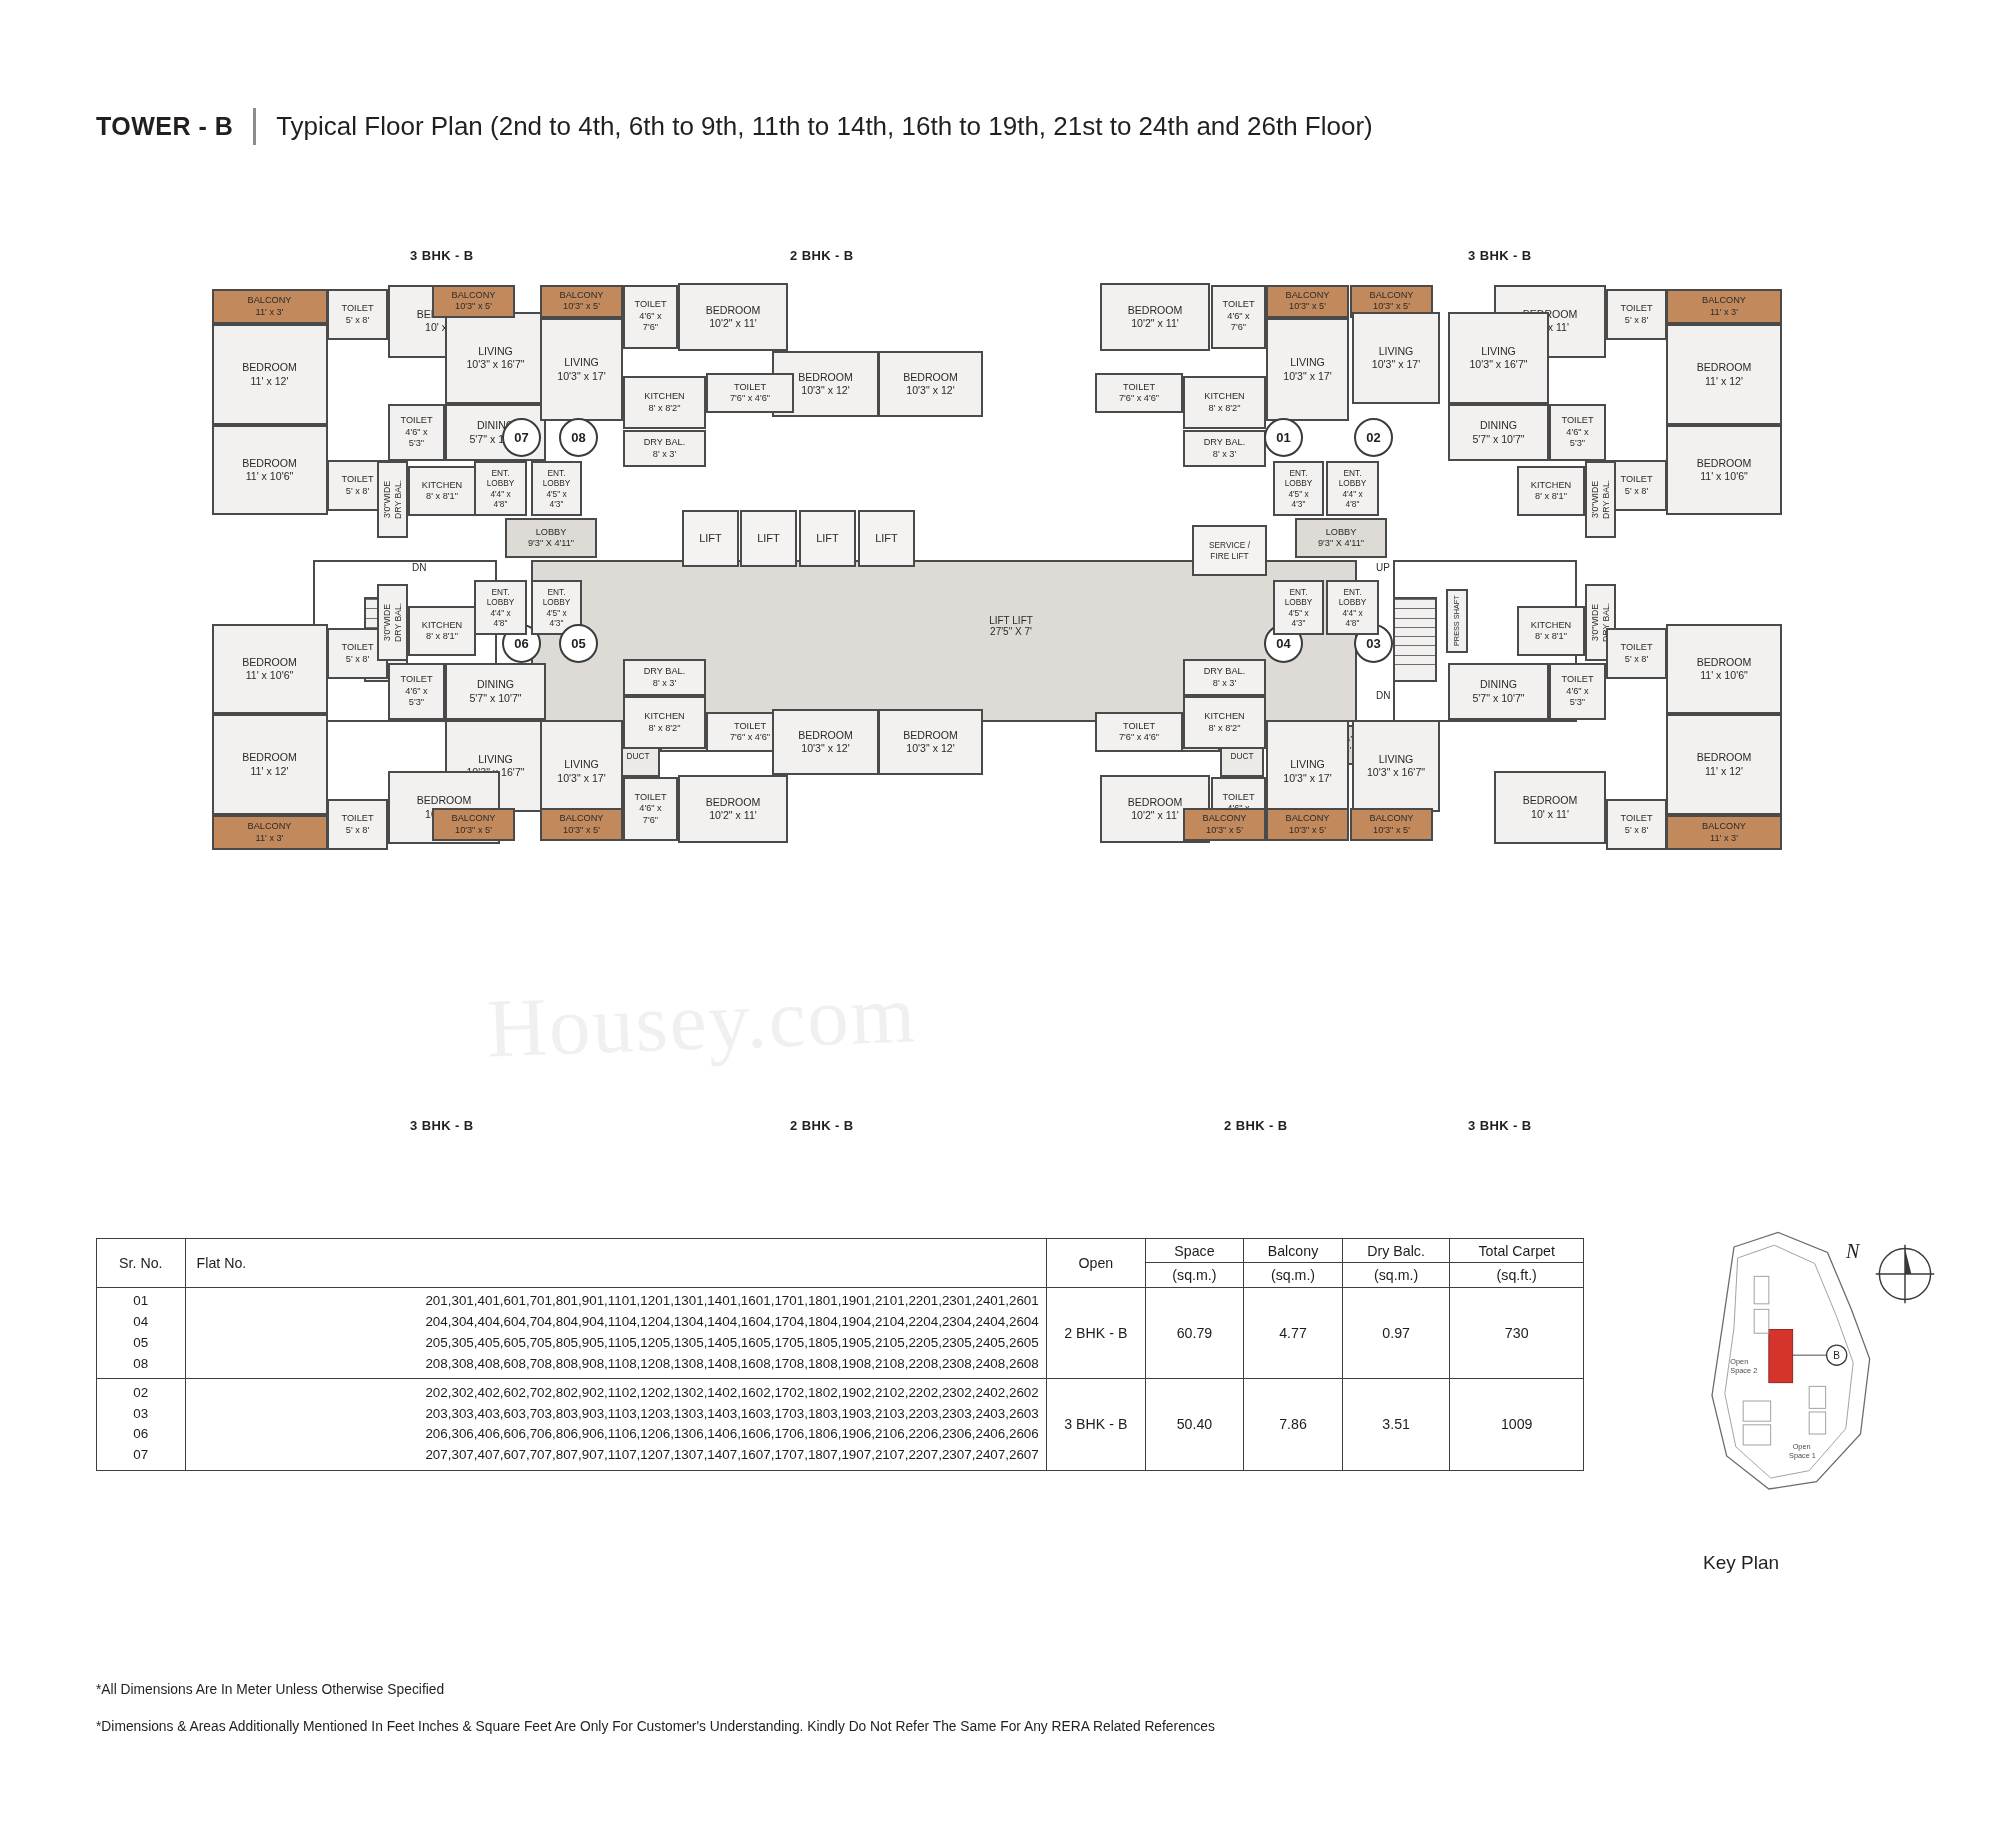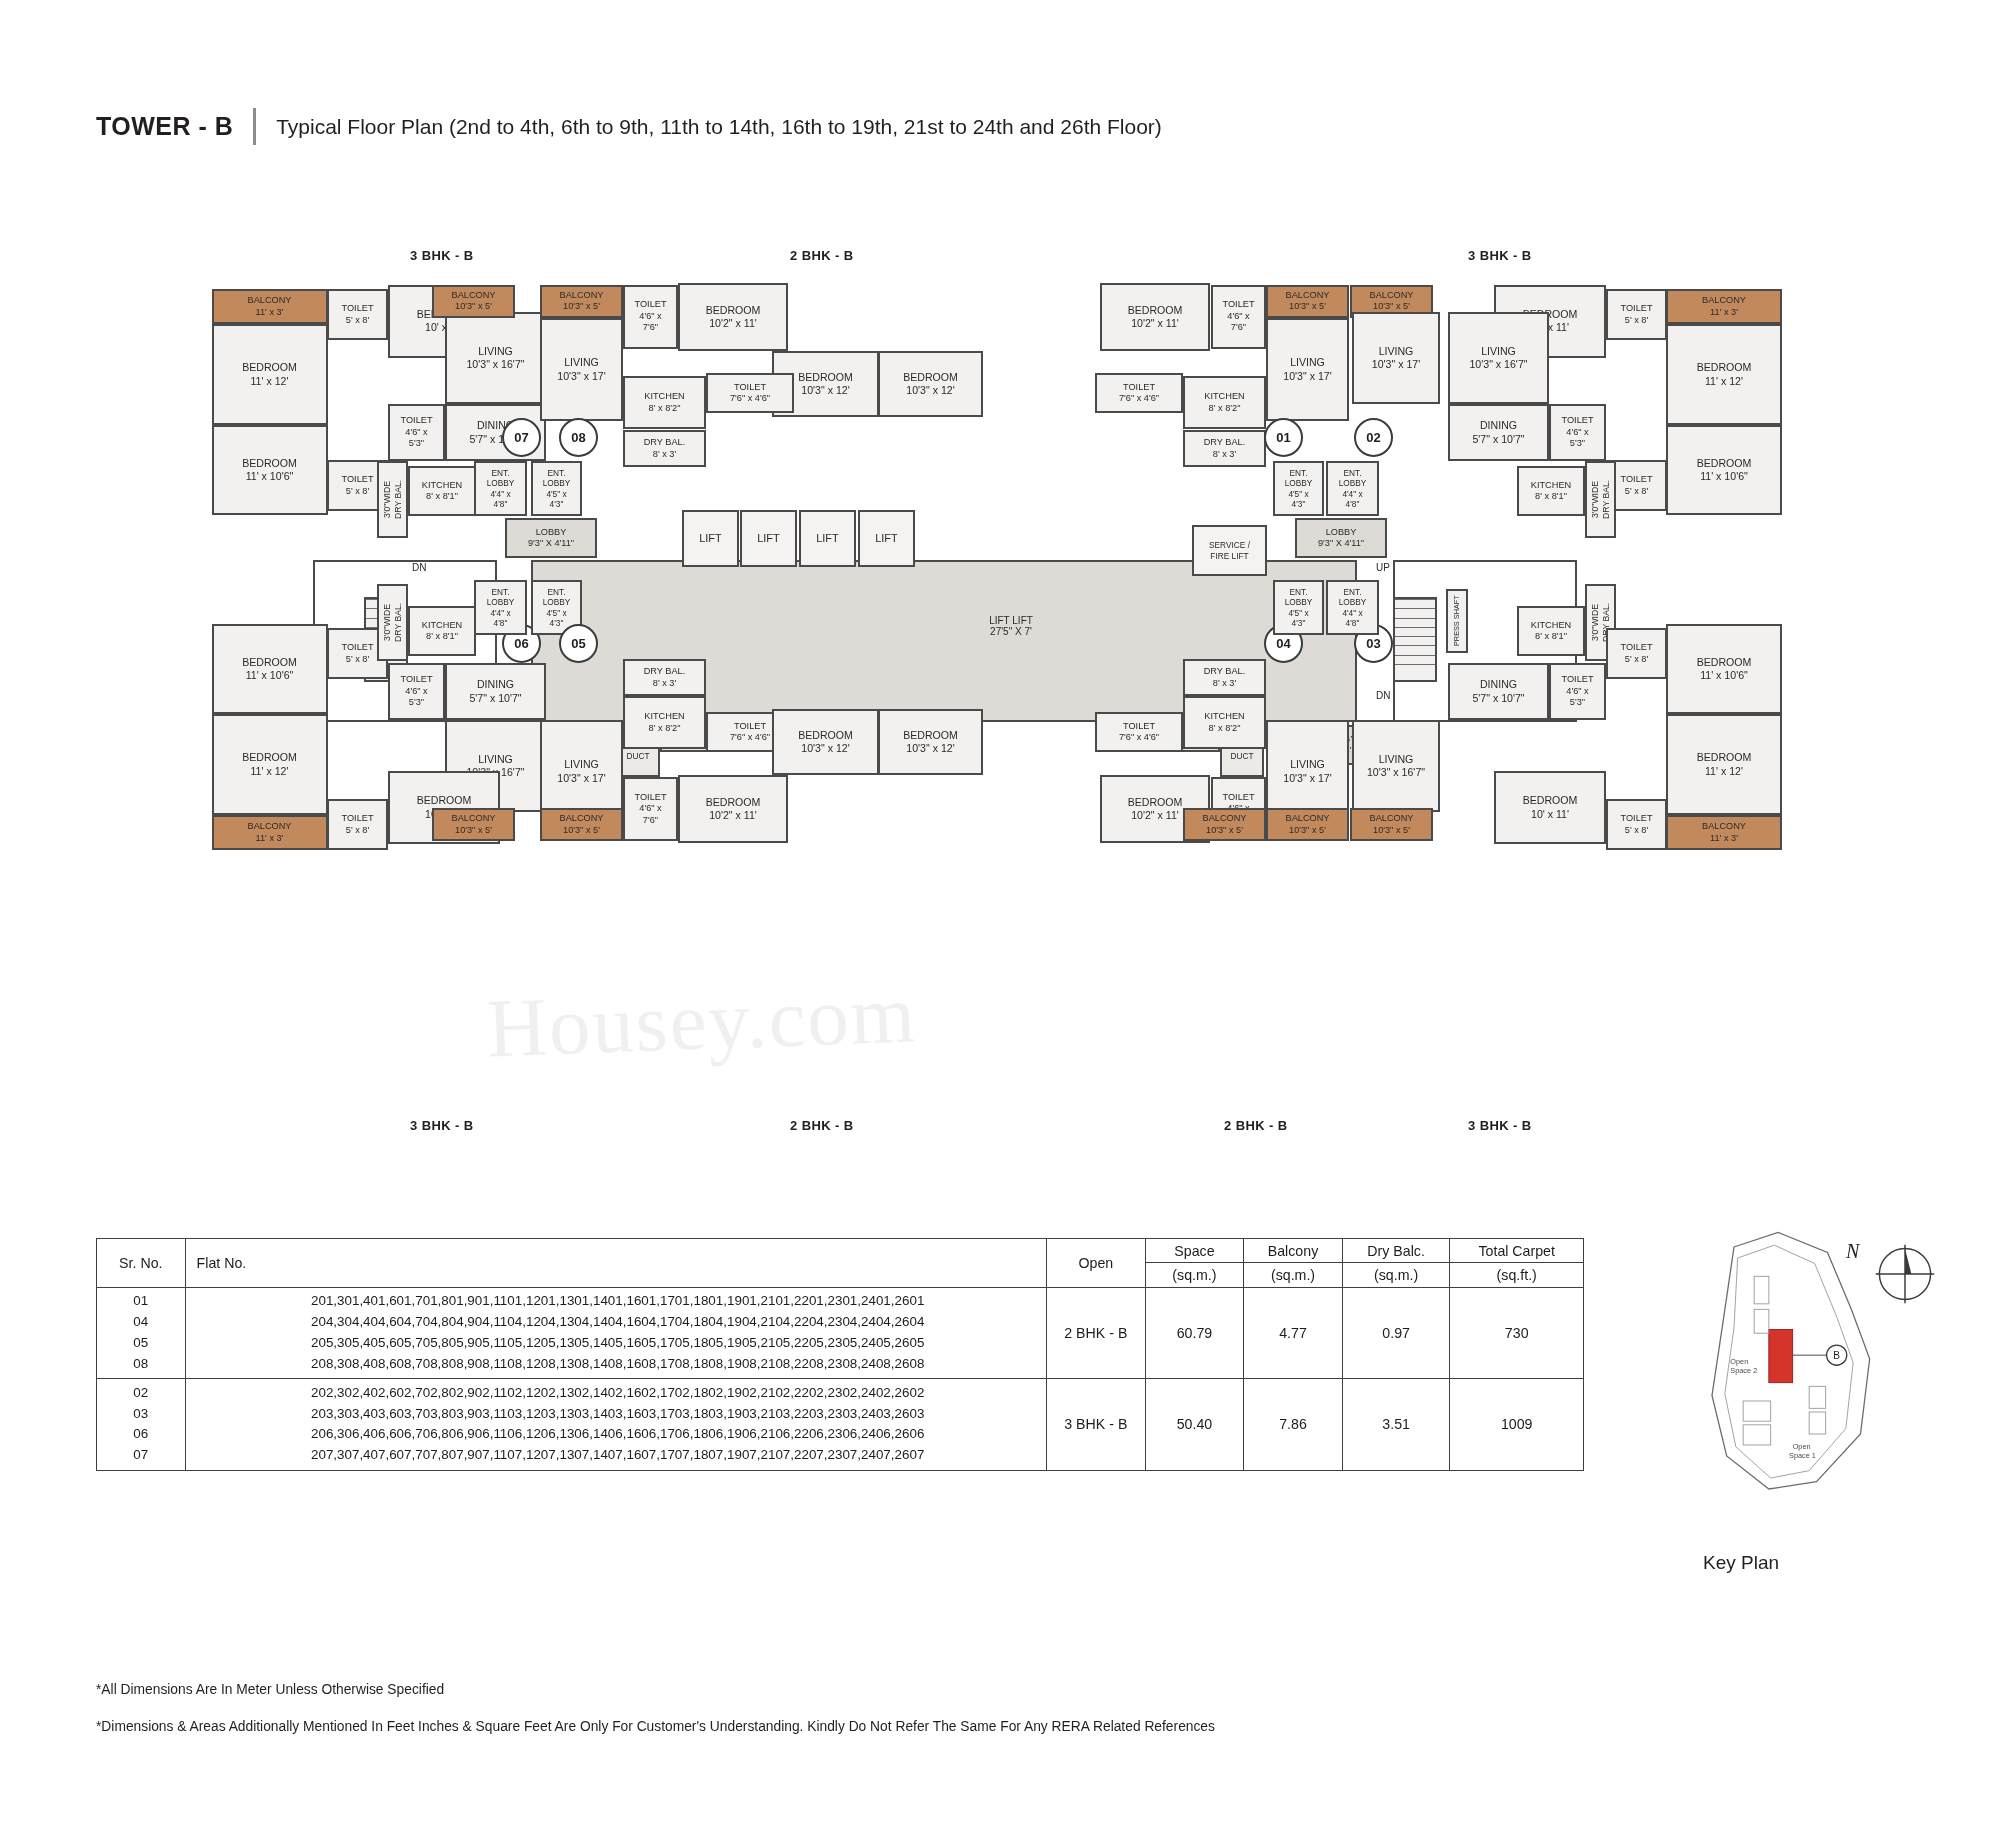--- a/index.html
+++ b/index.html
@@ -5,21 +5,21 @@
   html,body{margin:0;padding:0;}
   body{
     width:2011px;height:1832px;background:#ffffff;
     font-family:"Liberation Sans", sans-serif;
     color:#231f20;position:relative;overflow:hidden;
   }
   
   .header{position:absolute;left:96px;top:108px;display:flex;align-items:center;}
   .header .tower{font-size:25px;font-weight:bold;letter-spacing:0.5px;}
   .header .bar{width:2.8px;height:37px;background:#8d8d8d;margin:0 20px;}
-  .header .sub{font-size:21px;}
+  .header .sub{font-size:26px;}
   
   .plan{position:absolute;left:184px;top:257px;width:1625px;height:863px;}
   .room{
     position:absolute;box-sizing:border-box;
     border:2.3px solid #4a4a4a;
     background:#f2f1ef;
     display:flex;flex-direction:column;align-items:center;justify-content:center;
     text-align:center;font-size:10.6px;line-height:1.25;color:#2a2a2a;
   }
   .room .nm{font-weight:normal;}
@@ -42,21 +42,21 @@
   .plain{position:absolute;font-size:10px;color:#2a2a2a;text-align:center;}
   .stair{position:absolute;border:2.3px solid #4a4a4a;background:#f2f1ef;}
   .stair i{display:block;border-top:1.5px solid #6f6f6f;height:8.3px;}
   
   .wm{position:absolute;left:303px;top:716px;font-size:83px;color:rgba(160,160,160,0.16);
       font-family:"Liberation Serif", serif;letter-spacing:1.8px;transform:rotate(-2deg);}
   
   .tbl{position:absolute;left:96px;top:1238px;border-collapse:collapse;width:1488px;font-size:14.2px;}
   .tbl td,.tbl th{border:1.5px solid #3f3f3f;padding:3.7px 7.3px;text-align:center;vertical-align:middle;color:#1d1d1d;font-weight:normal;}
   .tbl th{font-weight:normal;}
-  .tbl td.flats{text-align:center;font-size:13.4px;line-height:1.55;white-space:pre-line;padding-left:11px;}
+  .tbl td.flats{text-align:right;font-size:13.4px;line-height:1.55;white-space:pre-line;padding-left:11px;}
   .tbl td.srcol{font-size:13.4px;line-height:1.55;white-space:pre-line;}
   
   .keywrap{position:absolute;left:1690px;top:1221px;width:275px;height:294px;}
   .keytitle{position:absolute;left:1703px;top:1552px;font-size:19px;}
   .northlabel{position:absolute;left:1846px;top:1240px;font-size:20px;font-style:italic;font-family:"Liberation Serif",serif;}
   
   .note1{position:absolute;left:96px;top:1682px;font-size:13.8px;}
   .note2{position:absolute;left:96px;top:1719px;font-size:13.8px;}
 </style>
 </head>

